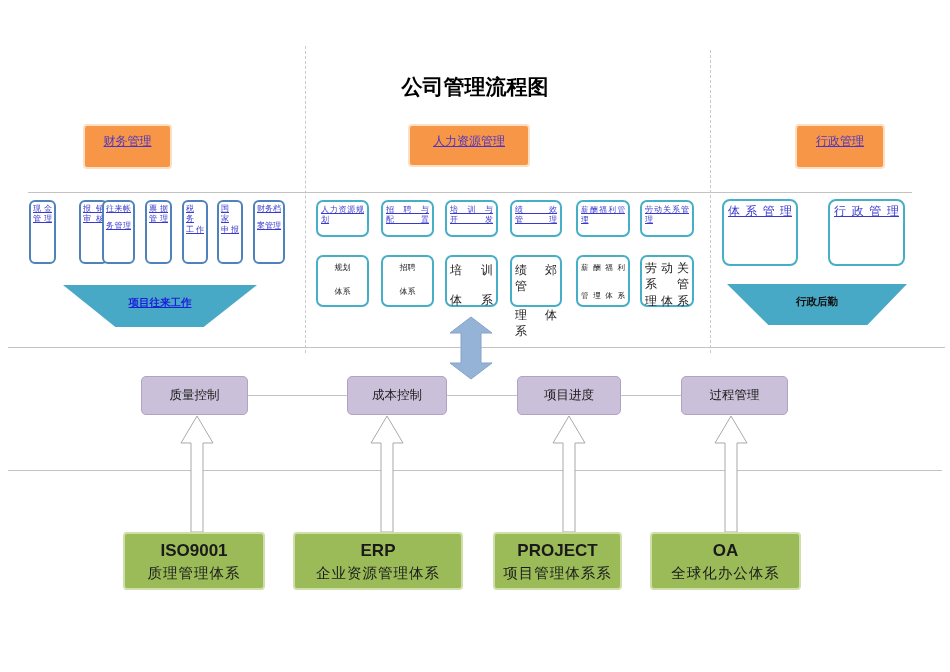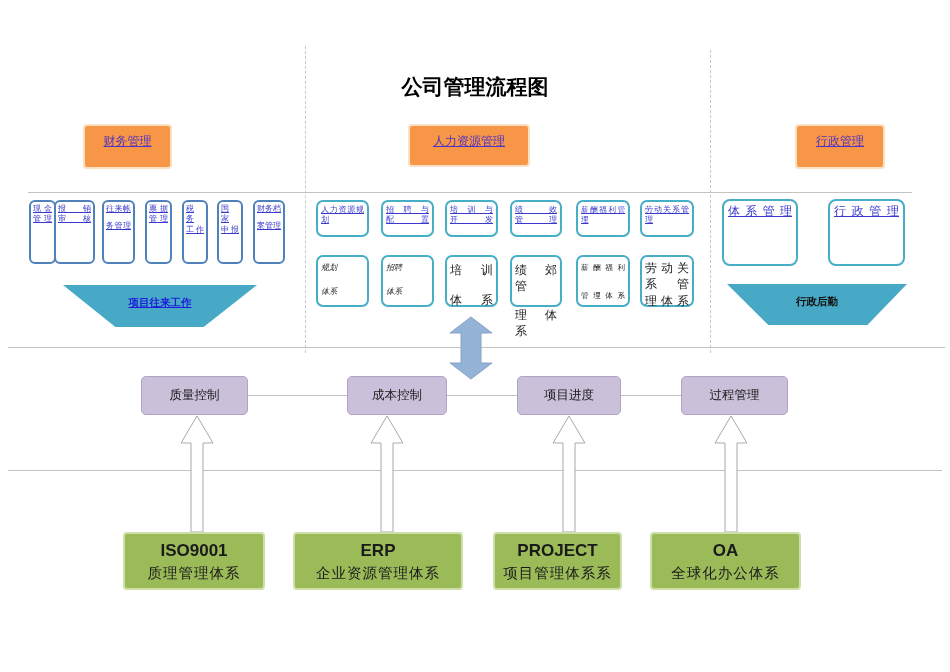--- a/index.html
+++ b/index.html
@@ -15,21 +15,21 @@
   .hlink{font-size:12px;color:#4e35c5;text-decoration:underline;cursor:pointer;}
   
   .fbox{position:absolute;top:200px;height:64px;background:#fff;border:2px solid #4f81bb;
         border-radius:6px;padding:2px 2px;}
   .jline{font-size:8px;line-height:1.3;color:#3939ce;text-decoration:underline;
          text-align:justify;text-align-last:justify;text-justify:inter-character;cursor:pointer;}
   
   .mbox{position:absolute;background:#fff;border:2px solid #46aec6;border-radius:7px;padding:3px 3px;}
   .kline{font-size:12px;line-height:1.3;color:#222;text-align:justify;text-align-last:justify;
          text-justify:inter-character;}
-  .cline{font-size:8px;line-height:1.3;color:#222;text-align:left;font-style:italic;}
+  .cline{font-size:8px;line-height:1.3;color:#222;text-align:center;}
   .s75{font-size:7.5px;}
   .gap7{margin-top:7px;}
   .gap14{margin-top:14px;}
   .gap10{margin-top:18px;}
   .gap2{margin-top:2px;}
   
   .abox{position:absolute;top:199px;height:67px;background:#fff;border:2px solid #46aec6;
         border-radius:8px;padding:3px 4px;}
   .abox .jline{font-size:12px;}
   
@@ -69,21 +69,21 @@
     <span class="hlink">人力资源管理</span>
   </div>
   <div class="hdr" style="left:795px;top:124px;width:90px;height:45px">
     <span class="hlink">行政管理</span>
   </div>
 
   <div class="fbox" style="left:29px;width:27px">
     <div class="jline">现 金</div>
     <div class="jline">管理</div>
   </div>
-  <div class="fbox" style="left:54px;width:41px">
+  <div class="fbox" style="left:79px;width:29px">
     <div class="jline">报 销</div>
     <div class="jline">审核</div>
   </div>
   <div class="fbox" style="left:102px;width:33px">
     <div class="jline">往来帐</div>
     <div class="jline gap7">务管理</div>
   </div>
   <div class="fbox" style="left:145px;width:27px">
     <div class="jline">票 据</div>
     <div class="jline">管理</div>

